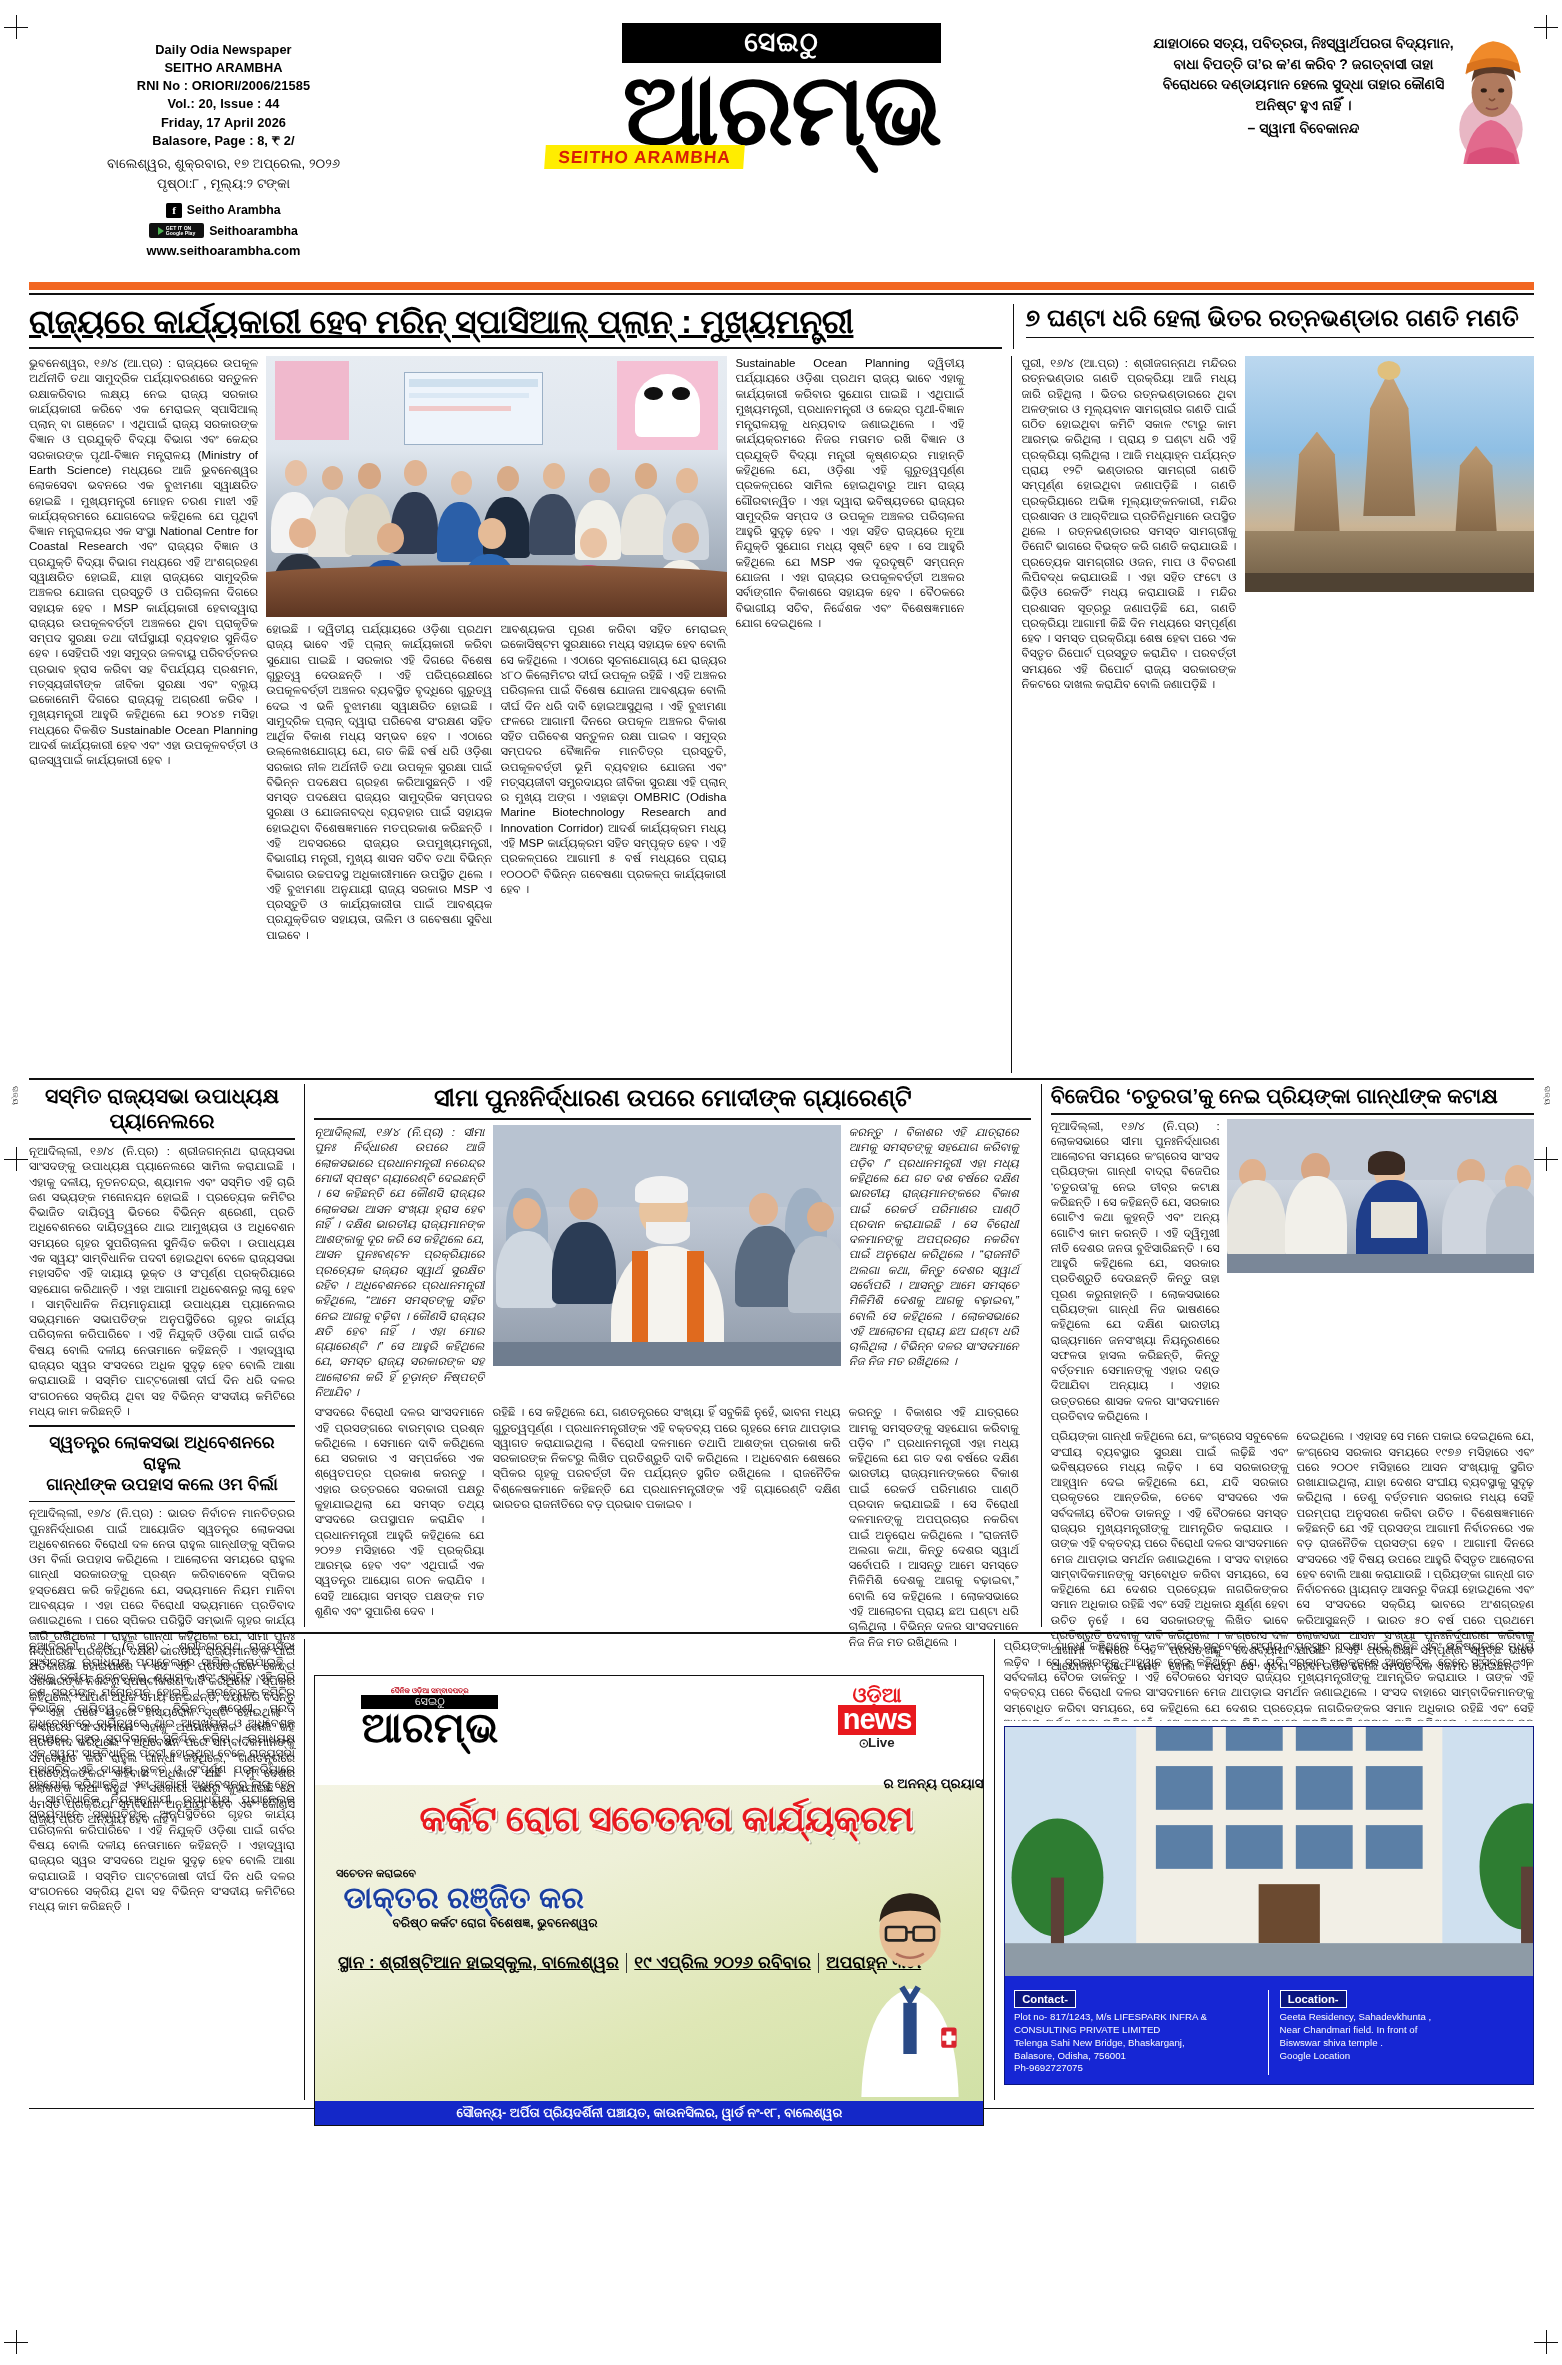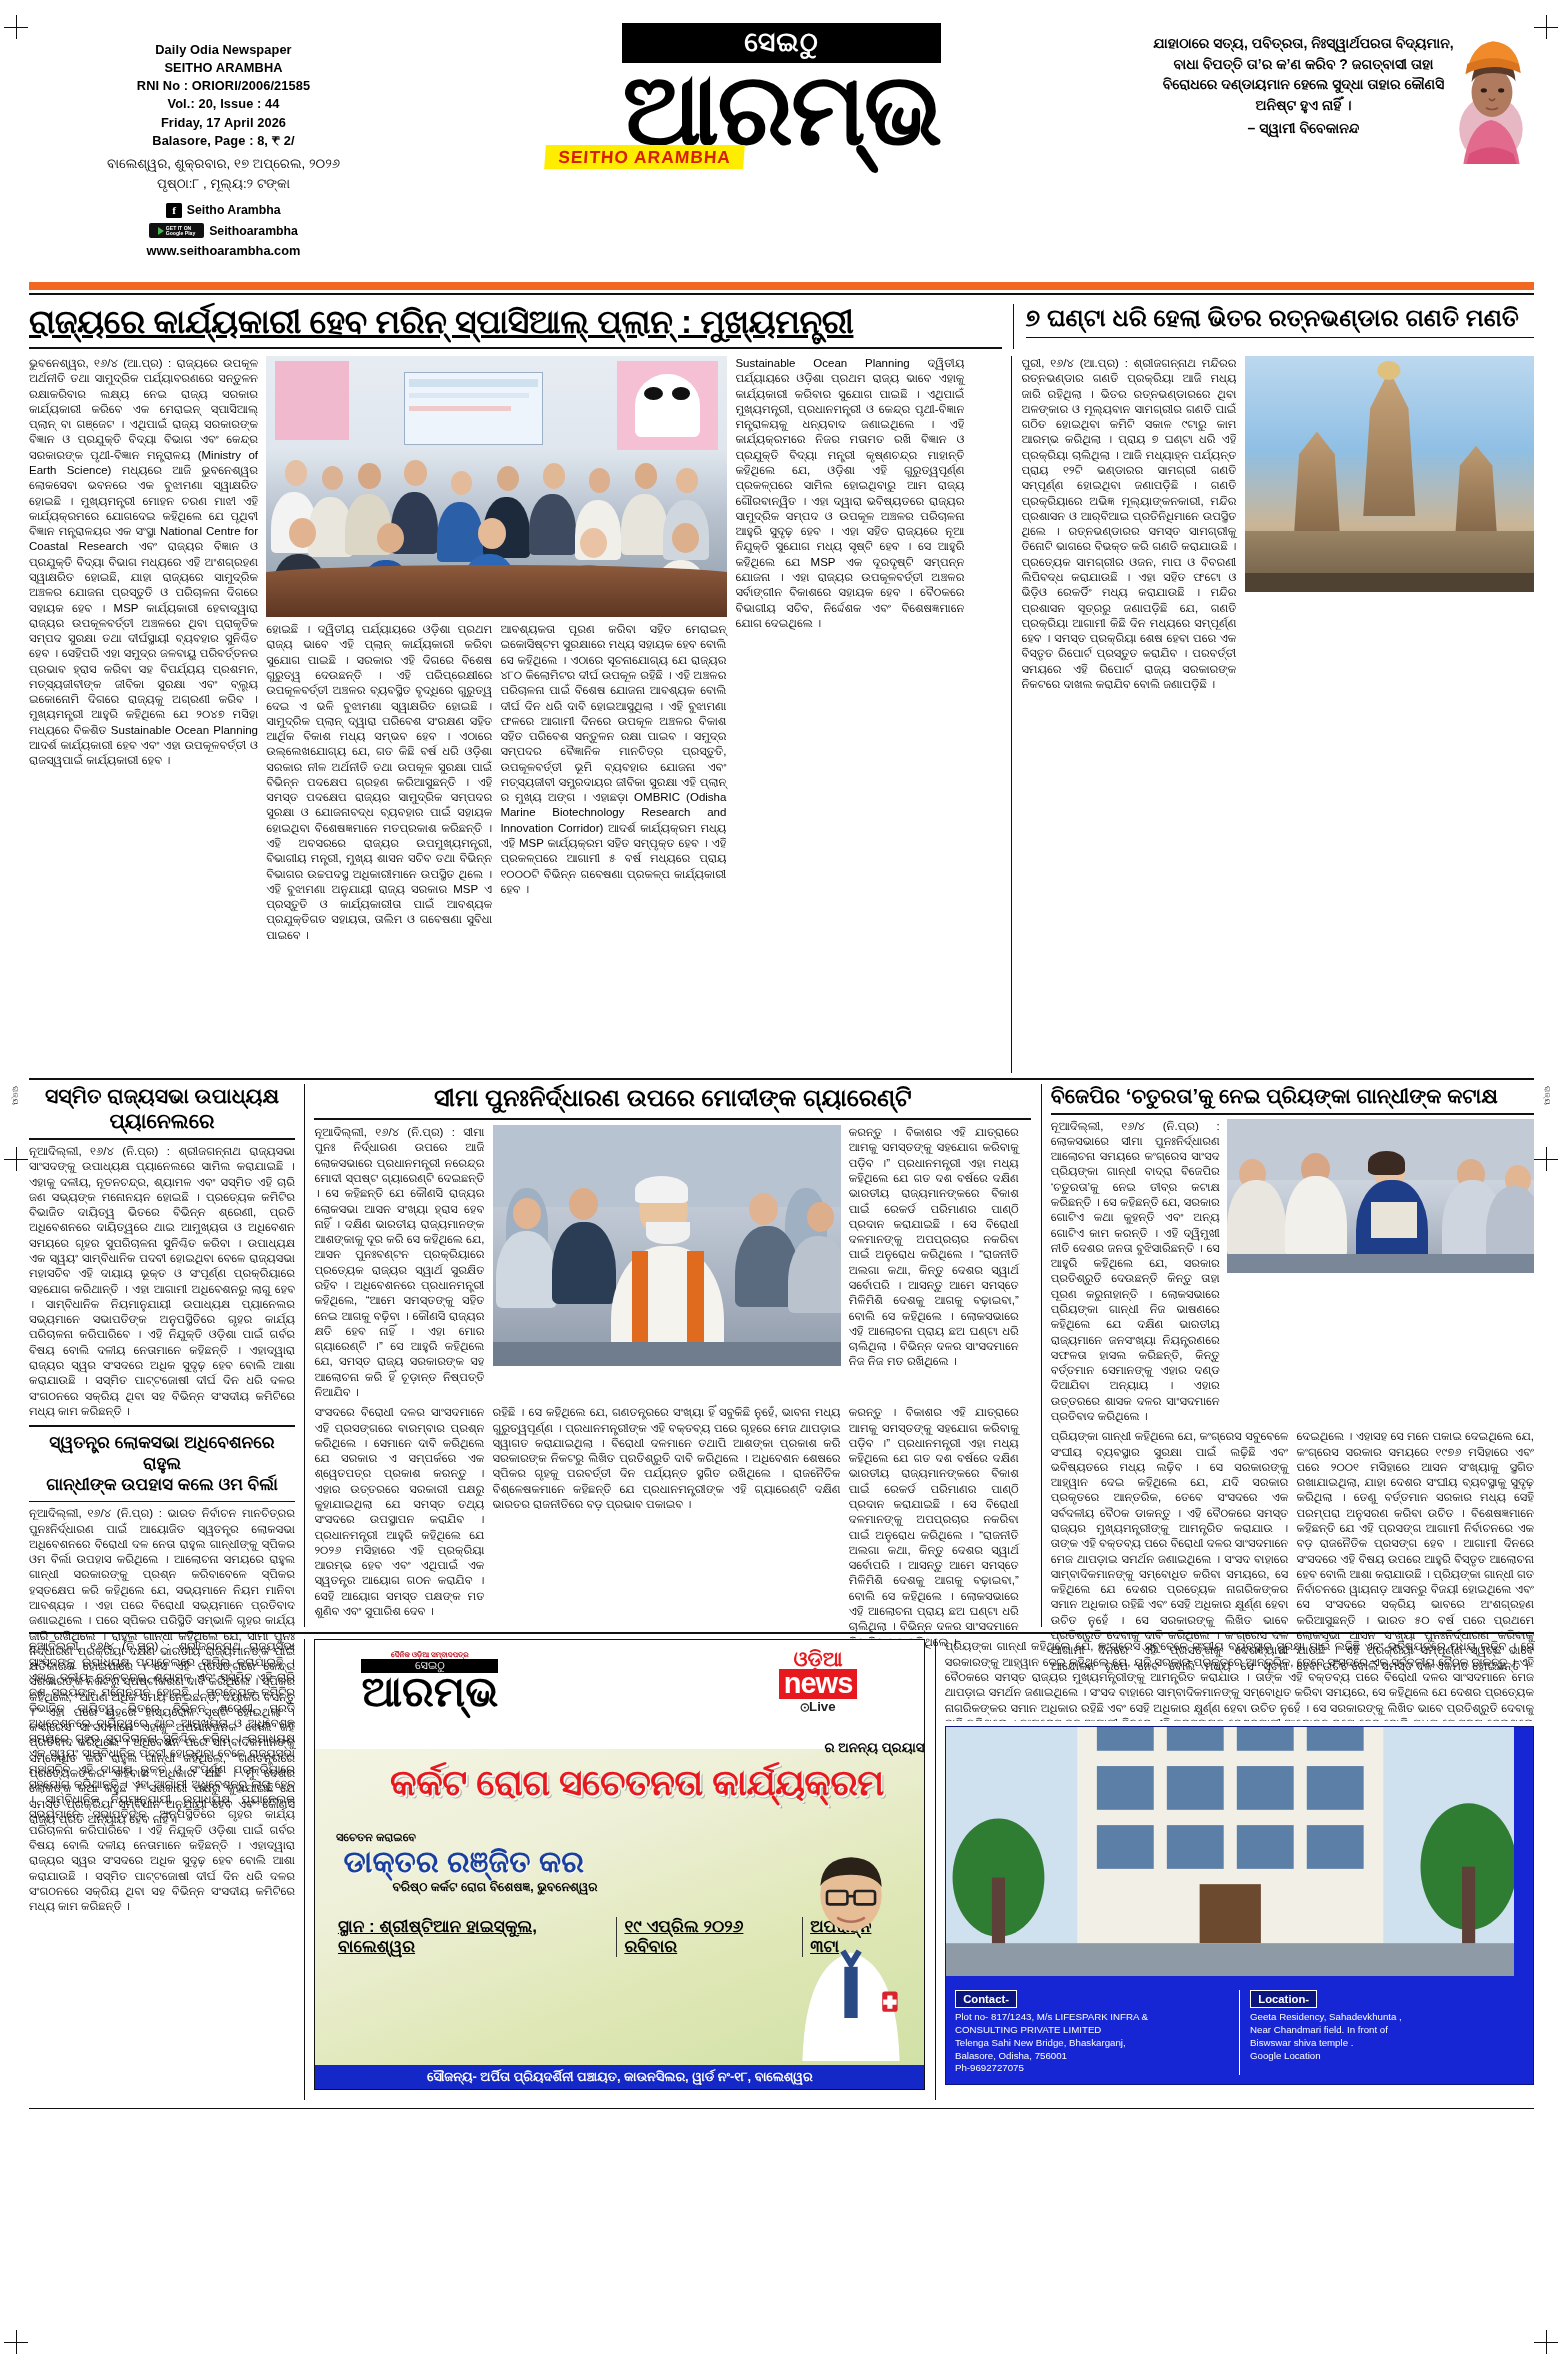--- a/index.html
+++ b/index.html
@@ -346,21 +346,21 @@
       <div class="body-col">
         <p>ନୂଆଦିଲ୍ଲୀ, ୧୬/୪ (ନି.ପ୍ର) : ଭାରତ ନିର୍ବାଚନ ମାନଚିତ୍ରର ପୁନଃନିର୍ଦ୍ଧାରଣ ପାଇଁ ଆୟୋଜିତ ସ୍ୱତନ୍ତ୍ର ଲୋକସଭା ଅଧିବେଶନରେ ବିରୋଧୀ ଦଳ ନେତା ରାହୁଲ ଗାନ୍ଧୀଙ୍କୁ ସ୍ପିକର ଓମ ବିର୍ଲା ଉପହାସ କରିଥିଲେ । ଆଲୋଚନା ସମୟରେ ରାହୁଲ ଗାନ୍ଧୀ ସରକାରଙ୍କୁ ପ୍ରଶ୍ନ କରିବାବେଳେ ସ୍ପିକର ହସ୍ତକ୍ଷେପ କରି କହିଥିଲେ ଯେ, ସଭ୍ୟମାନେ ନିୟମ ମାନିବା ଆବଶ୍ୟକ । ଏହା ପରେ ବିରୋଧୀ ସଭ୍ୟମାନେ ପ୍ରତିବାଦ ଜଣାଇଥିଲେ । ପରେ ସ୍ପିକର ପରିସ୍ଥିତି ସମ୍ଭାଳି ଗୃହର କାର୍ଯ୍ୟ ଜାରି ରଖିଥିଲେ । ରାହୁଲ ଗାନ୍ଧୀ କହିଥିଲେ ଯେ, ସୀମା ପୁନଃ ନିର୍ଦ୍ଧାରଣ ପ୍ରକ୍ରିୟା ଦକ୍ଷିଣ ଭାରତୀୟ ରାଜ୍ୟମାନଙ୍କ ପାଇଁ କ୍ଷତିକାରକ ହୋଇପାରେ । ସେ ଏହି ପ୍ରସଙ୍ଗରେ କେନ୍ଦ୍ର ସରକାରଙ୍କ ନିକଟରୁ ସ୍ପଷ୍ଟୀକରଣ ଦାବି କରିଥିଲେ । ସ୍ପିକର କହିଥିଲେ, “ଆପଣ ଅଧିକ ସମୟ ନେଇଛନ୍ତି, ଦୟାକରି ବସନ୍ତୁ ।” ଏହା ପରେ ଗୃହରେ ହାସ୍ୟରୋଳ ସୃଷ୍ଟି ହୋଇଥିଲା । କଂଗ୍ରେସ ସାଂସଦମାନେ ଏହାକୁ ଅପମାନଜନକ ବୋଲି କହି ପ୍ରତିବାଦ କରିଥିଲେ । ଅଧିବେଶନ ପରେ ସାମ୍ବାଦିକମାନଙ୍କୁ ସମ୍ବୋଧିତ କରି ରାହୁଲ ଗାନ୍ଧୀ କହିଥିଲେ, “ଗଣତନ୍ତ୍ରରେ ପ୍ରତ୍ୟେକଙ୍କର କହିବାର ଅଧିକାର ଅଛି । ମୁଁ ଦେଶର ଲୋକଙ୍କ କଥା କହୁଛି ।” ସରକାରୀ ପକ୍ଷରୁ କୁହାଯାଇଛି ଯେ ସମସ୍ତ ପ୍ରକ୍ରିୟା ସମ୍ବିଧାନ ଅନୁଯାୟୀ ହେବ ଏବଂ କୌଣସି ରାଜ୍ୟ ପ୍ରତି ଅନ୍ୟାୟ ହେବ ନାହିଁ ।</p>
       </div>
     </div>
 
     <div class="vline"></div>
 
     <div style="width:717px;">
       <div class="hl-med" style="text-align:center;">ସୀମା ପୁନଃନିର୍ଦ୍ଧାରଣ ଉପରେ ମୋଦୀଙ୍କ ଗ୍ୟାରେଣ୍ଟି</div>
       <div style="height:2px;background:#111;margin:6.1px 0 5.1px;"></div>
-      <div style="display:flex; gap:8.2px;">
+      <div style="display:flex; gap:8.2px;font-style:italic;">
         <div style="width:170px;" class="body-col">
           <p>ନୂଆଦିଲ୍ଲୀ, ୧୬/୪ (ନି.ପ୍ର) : ସୀମା ପୁନଃ ନିର୍ଦ୍ଧାରଣ ଉପରେ ଆଜି ଲୋକସଭାରେ ପ୍ରଧାନମନ୍ତ୍ରୀ ନରେନ୍ଦ୍ର ମୋଦୀ ସ୍ପଷ୍ଟ ଗ୍ୟାରେଣ୍ଟି ଦେଇଛନ୍ତି । ସେ କହିଛନ୍ତି ଯେ କୌଣସି ରାଜ୍ୟର ଲୋକସଭା ଆସନ ସଂଖ୍ୟା ହ୍ରାସ ହେବ ନାହିଁ । ଦକ୍ଷିଣ ଭାରତୀୟ ରାଜ୍ୟମାନଙ୍କ ଆଶଙ୍କାକୁ ଦୂର କରି ସେ କହିଥିଲେ ଯେ, ଆସନ ପୁନଃବଣ୍ଟନ ପ୍ରକ୍ରିୟାରେ ପ୍ରତ୍ୟେକ ରାଜ୍ୟର ସ୍ୱାର୍ଥ ସୁରକ୍ଷିତ ରହିବ । ଅଧିବେଶନରେ ପ୍ରଧାନମନ୍ତ୍ରୀ କହିଥିଲେ, “ଆମେ ସମସ୍ତଙ୍କୁ ସହିତ ନେଇ ଆଗକୁ ବଢ଼ିବା । କୌଣସି ରାଜ୍ୟର କ୍ଷତି ହେବ ନାହିଁ । ଏହା ମୋର ଗ୍ୟାରେଣ୍ଟି ।” ସେ ଆହୁରି କହିଥିଲେ ଯେ, ସମସ୍ତ ରାଜ୍ୟ ସରକାରଙ୍କ ସହ ଆଲୋଚନା କରି ହିଁ ଚୂଡ଼ାନ୍ତ ନିଷ୍ପତ୍ତି ନିଆଯିବ ।</p>
         </div>
         <div style="width:348px;">
           <div class="photo ph-parl" style="height:241px;">
             <div style="position:absolute;left:0;right:0;top:0;height:34%;background:#b8c3d1;"></div>
             <div style="position:absolute;left:4%;top:26%;width:12%;height:34%;background:#9fb0c3;border-radius:46% 46% 0 0;"></div>
             <div style="position:absolute;right:4%;top:26%;width:12%;height:34%;background:#9fb0c3;border-radius:46% 46% 0 0;"></div>
 
             <div class="head" style="left:6%;top:30%;width:28px;height:31px;background:#e3b491;"></div>
@@ -435,21 +435,21 @@
   <div class="rulebar"></div>
 
   <div style="display:flex; gap:9.2px; margin-top:5.1px; height:461px;">
 
     <div style="width:266px;" class="body-col">
       <p>ନୂଆଦିଲ୍ଲୀ, ୧୬/୪ (ନି.ପ୍ର) : ଶ୍ରୀଜଗନ୍ନାଥ ରାଜ୍ୟସଭା ସାଂସଦଙ୍କୁ ଉପାଧ୍ୟକ୍ଷ ପ୍ୟାନେଲରେ ସାମିଲ କରାଯାଇଛି । ଏହାକୁ ଦଳୀୟ, ନୂତନଚନ୍ଦ୍ର, ଶ୍ୟାମଳ ଏବଂ ସସ୍ମିତ ଏହି ଚାରି ଜଣ ସଭ୍ୟଙ୍କ ମନୋନୟନ ହୋଇଛି । ପ୍ରତ୍ୟେକ କମିଟିର ବିଭାଜିତ ଦାୟିତ୍ୱ ଭିତରେ ବିଭିନ୍ନ ଶ୍ରେଣୀ, ପ୍ରତି ଅଧିବେଶନରେ ଦାୟିତ୍ୱରେ ଥାଇ ଆମୁଖ୍ୟତା ଓ ଅଧିବେଶନ ସମୟରେ ଗୃହର ସୁପରିଚାଳନା ସୁନିଶ୍ଚିତ କରିବା । ଉପାଧ୍ୟକ୍ଷ ଏକ ସ୍ୱୟଂ ସାମ୍ବିଧାନିକ ପଦବୀ ହୋଇଥିବା ବେଳେ ରାଜ୍ୟସଭା ମହାସଚିବ ଏହି ଦାୟାୟ ଭୂକ୍ତ ଓ ସଂପୂର୍ଣ୍ଣ ପ୍ରକ୍ରିୟାରେ ସହଯୋଗ କରିଥାନ୍ତି । ଏହା ଆଗାମୀ ଅଧିବେଶନରୁ ଲାଗୁ ହେବ । ସାମ୍ବିଧାନିକ ନିୟମାନୁଯାୟୀ ଉପାଧ୍ୟକ୍ଷ ପ୍ୟାନେଲର ସଭ୍ୟମାନେ ସଭାପତିଙ୍କ ଅନୁପସ୍ଥିତିରେ ଗୃହର କାର୍ଯ୍ୟ ପରିଚାଳନା କରିପାରିବେ । ଏହି ନିଯୁକ୍ତି ଓଡ଼ିଶା ପାଇଁ ଗର୍ବର ବିଷୟ ବୋଲି ଦଳୀୟ ନେତାମାନେ କହିଛନ୍ତି । ଏହାଦ୍ୱାରା ରାଜ୍ୟର ସ୍ୱର ସଂସଦରେ ଅଧିକ ସୁଦୃଢ଼ ହେବ ବୋଲି ଆଶା କରାଯାଉଛି । ସସ୍ମିତ ପାଟ୍ଟଜୋଷୀ ଦୀର୍ଘ ଦିନ ଧରି ଦଳର ସଂଗଠନରେ ସକ୍ରିୟ ଥିବା ସହ ବିଭିନ୍ନ ସଂସଦୀୟ କମିଟିରେ ମଧ୍ୟ କାମ କରିଛନ୍ତି ।</p>
     </div>
 
     <div class="vline"></div>
 
-    <div style="width:611px;" class="ad-center-wrap">
+    <div style="width:670px;margin-top:36px;" class="ad-center-wrap">
       <div class="ad-cancer" style="height:451px;">
         <div class="topwhite"></div>
         <div class="ac-logo">
           <div class="tiny">ଦୈନିକ ଓଡ଼ିଆ ସମ୍ବାଦପତ୍ର</div>
           <div class="blk">ସେଇଠୁ</div>
           <div class="big">ଆରମ୍ଭ</div>
         </div>
         <div class="ac-news">
           <div class="od">ଓଡ଼ିଆ</div>
           <div class="nw">news</div>

